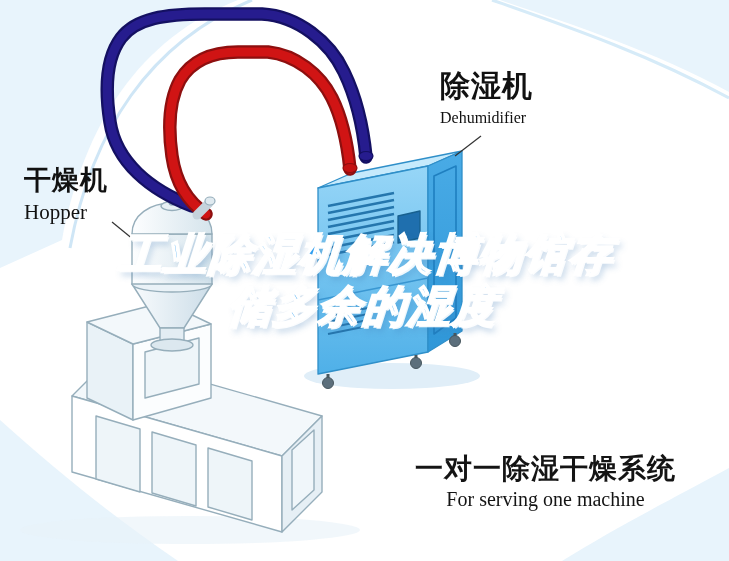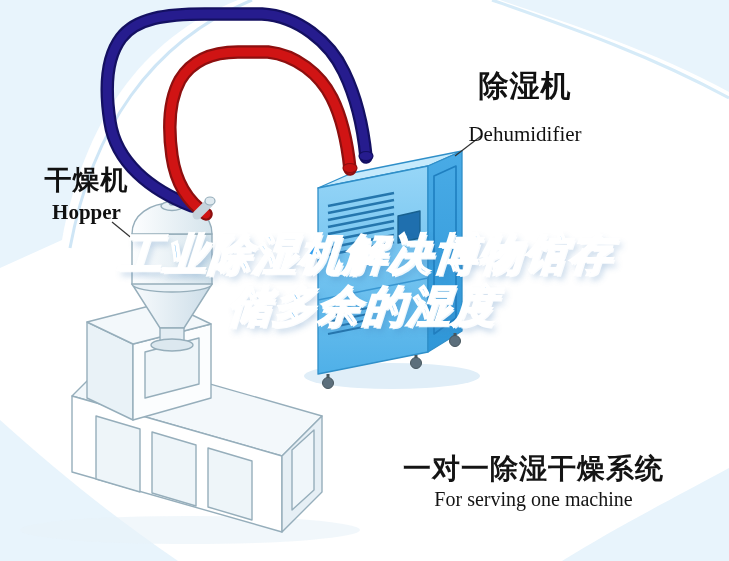--- a/index.html
+++ b/index.html
@@ -2,43 +2,43 @@
 <html style="--title_blue: #2f9ef0; --hose_red: #d01414; --hose_blue: #261c8e; --unit_blue: #55b3ea; --sweep_blue: #e8f4fc; --text_black: #111111;"><head>
 <meta charset="utf-8">
 <style>
   html,body { margin:0; padding:0; background:#fff; }
   .poster {
     position:relative; width:729px; height:561px; overflow:hidden;
     background:#ffffff; font-family:"DejaVu Sans", sans-serif;
   }
   svg.scene { position:absolute; left:0; top:0; }
 
-  .label { position:absolute; text-align:center; color:#111; }
+  .label { position:absolute; color:#111; }
   .label .cn { font-weight:bold; letter-spacing:1px; }
   .serif { font-family:"Liberation Serif", serif; }
 
   .label-dehu { left:440px; top:66px; width:170px; }
   .label-dehu .cn { font-size:30px; }
-  .label-dehu .en { font-size:21px; margin-top:15px; }
+  .label-dehu .en { font-size:16px; margin-top:2px; }
 
   .label-hopper { left:24px; top:162px; width:125px; }
   .label-hopper .cn { font-size:27px; }
-  .label-hopper .en { font-size:21px; margin-top:2px;font-weight:bold; }
+  .label-hopper .en { font-size:21px; margin-top:2px; }
 
   .main-title {
     position:absolute; left:0; top:228px; width:729px; text-align:center;
     font-size:43px; line-height:52px; font-weight:bold; font-style:italic;
     letter-spacing:2px;
     color:var(--title_blue, #2f9ef0);
     -webkit-text-stroke:2px #ffffff;
     text-shadow: 2px 2px 0 rgba(255,255,255,0.9), 4px 5px 6px rgba(60,120,180,0.35);
     transform:skewX(-4deg);
   }
 
-  .caption { position:absolute; left:376px; top:450px; width:315px; text-align:center; color:#141414; }
+  .caption { position:absolute; left:388px; top:450px; width:315px; text-align:center; color:#141414; }
   .caption .cap-cn { font-size:28px; font-weight:bold; letter-spacing:1px; }
   .caption .cap-en { font-size:20px; margin-top:0; }
 </style>
 </head>
 <body>
 
 <div class="poster">
 
   <svg class="scene" width="729" height="561" viewBox="0 0 729 561" xmlns="http://www.w3.org/2000/svg">
     <defs>

